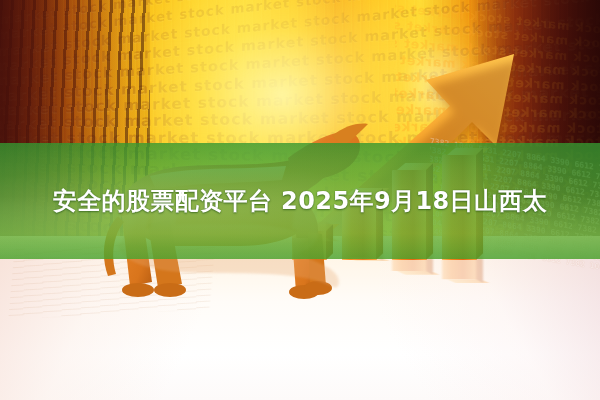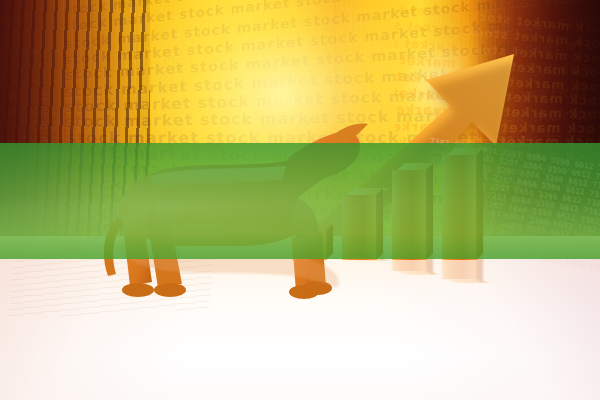--- a/index.html
+++ b/index.html
@@ -448,15 +448,16 @@
         <path d="M88 104 L110 100 L122 164 L98 168 Z" fill="#e0a068"></path>
       </svg>
     </div>
 
   </div>
 
   <div class="greenband"></div>
   <div class="greenband-soft"></div>
 
   <div class="caption">
+    <div class="cap-line">安全的股票配资平台 2025年9月18日山西太</div>
   </div>
 
 </div>
 
 </body></html>

